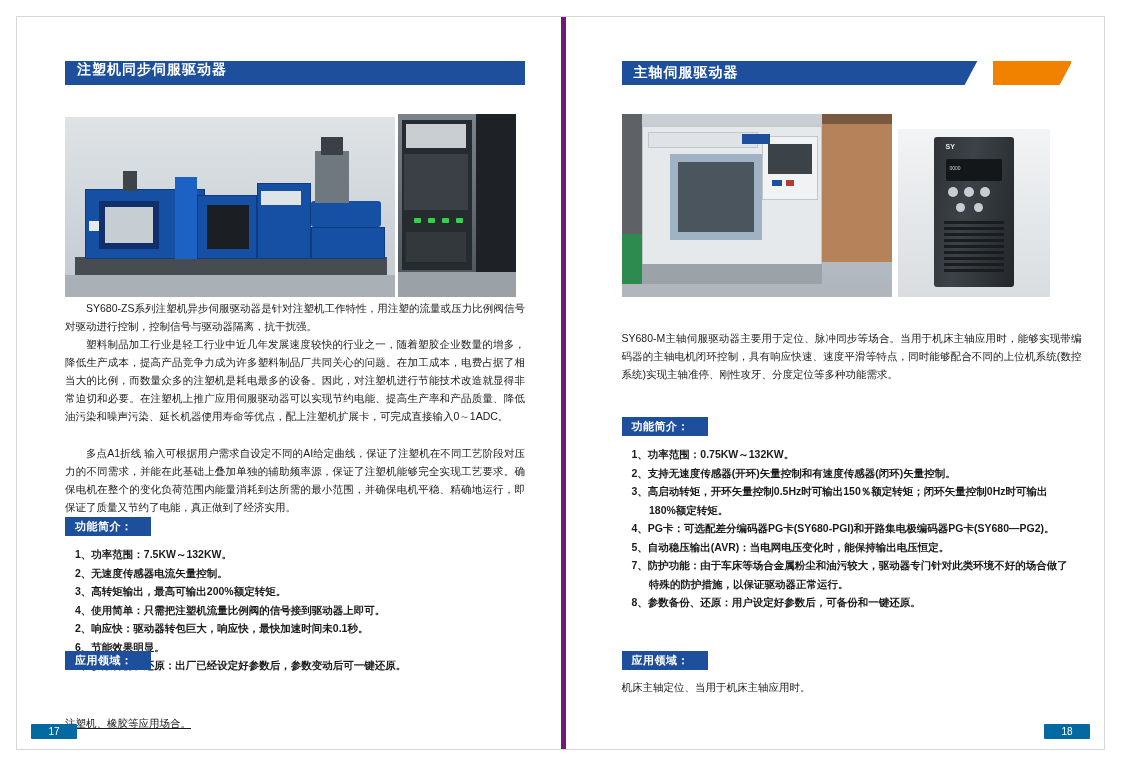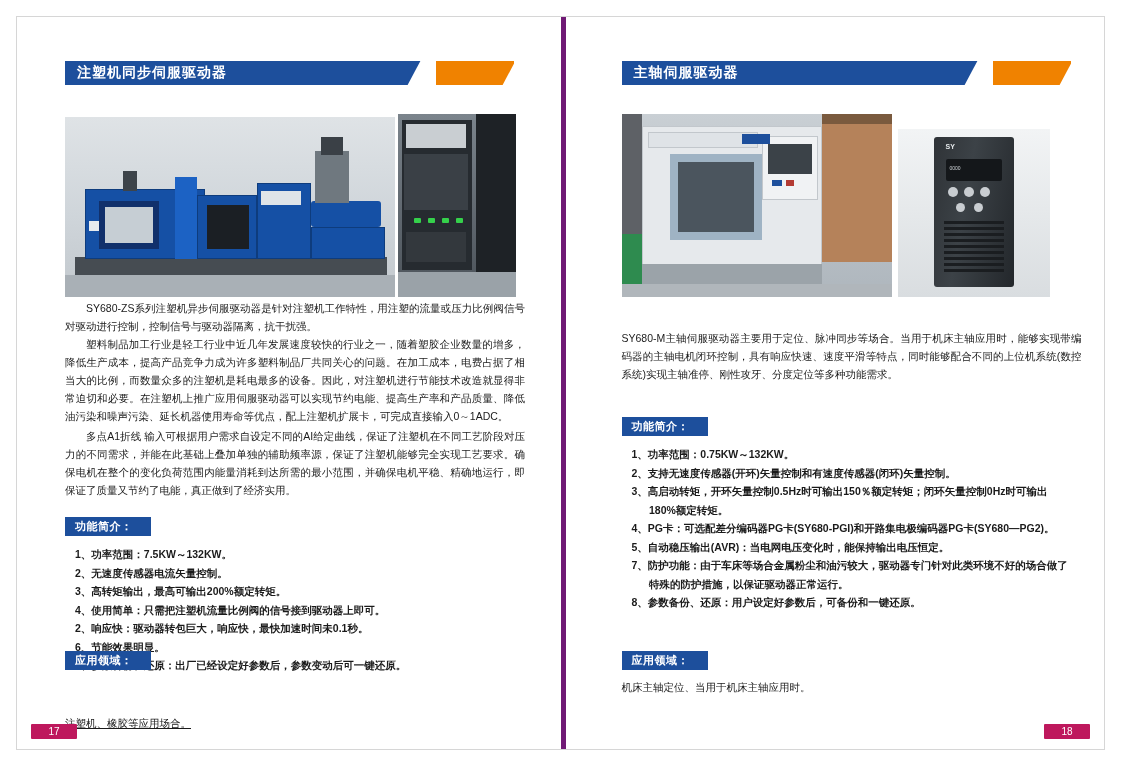--- a/index.html
+++ b/index.html
@@ -151,40 +151,40 @@
     position: absolute;
     font-size: 10.5px;
     color: #1a1a1a;
   }
 
   
   .pagenum {
     position: absolute;
     bottom: 10px;
     width: 46px; height: 15px;
-    background: #be185d;
+    background: #0369a1;
     color: #fff;
     font-size: 10px;
     display: flex;
     align-items: center;
     justify-content: center;
     border-radius: 1px;
   }
   .pagenum.left { left: 14px; }
   .pagenum.right { right: 14px; }
 </style>
 </head>
 <body>
 
 <div class="page">
   <div class="spread">
 
     <div class="leaf left">
 
-      <div class="head-bar" style="left:48px; top:44px; width:460px;">
+      <div class="head-bar" style="left:48px; top:44px; width:460px;flex-direction:column;">
         <div class="head-blue">注塑机同步伺服驱动器</div>
         <div class="head-fill"></div>
         <div class="head-skew-left"></div>
         <div class="head-orange"></div>
         <div class="head-skew-right"></div>
       </div>
 
       <div class="imgbox machine" style="left:48px; top:100px; width:330px; height:180px;">
         <div class="m-base" style="left:10px; top:140px; width:312px; height:18px; background:#464c52;"></div>
         <div class="m-grey" style="left:0px; top:158px; width:330px; height:22px; background:#a9b0b6;"></div>
@@ -216,21 +216,21 @@
         <div class="cab-floor" style="left:0px; top:158px; width:118px; height:25px;"></div>
         <div class="cab-panel" style="left:6px; top:40px; width:64px; height:56px; background:#3a4046;"></div>
       </div>
 
       <div class="body-text" style="left:48px; top:282px; width:460px;">
         <p>SY680-ZS系列注塑机异步伺服驱动器是针对注塑机工作特性，用注塑的流量或压力比例阀信号对驱动进行控制，控制信号与驱动器隔离，抗干扰强。</p>
       </div>
       <div class="body-text" style="left:48px; top:318px; width:460px;">
         <p>塑料制品加工行业是轻工行业中近几年发展速度较快的行业之一，随着塑胶企业数量的增多，降低生产成本，提高产品竞争力成为许多塑料制品厂共同关心的问题。在加工成本，电费占据了相当大的比例，而数量众多的注塑机是耗电最多的设备。因此，对注塑机进行节能技术改造就显得非常迫切和必要。在注塑机上推广应用伺服驱动器可以实现节约电能、提高生产率和产品质量、降低油污染和噪声污染、延长机器使用寿命等优点，配上注塑机扩展卡，可完成直接输入0～1ADC。</p>
       </div>
-      <div class="body-text" style="left:48px; top:410px; width:460px;">
+      <div class="body-text" style="left:48px; top:427px; width:460px;">
         <p>多点A1折线 输入可根据用户需求自设定不同的AI给定曲线，保证了注塑机在不同工艺阶段对压力的不同需求，并能在此基础上叠加单独的辅助频率源，保证了注塑机能够完全实现工艺要求。确保电机在整个的变化负荷范围内能量消耗到达所需的最小范围，并确保电机平稳、精确地运行，即保证了质量又节约了电能，真正做到了经济实用。</p>
       </div>
 
       <div class="sub-head" style="left:48px; top:500px; width:86px;">
         <span>功能简介：</span>
       </div>
       <div class="list" style="left:58px; top:528px; width:450px;">
         <div>1、功率范围：7.5KW～132KW。</div>
         <div>2、无速度传感器电流矢量控制。</div>
         <div>3、高转矩输出，最高可输出200%额定转矩。</div>

